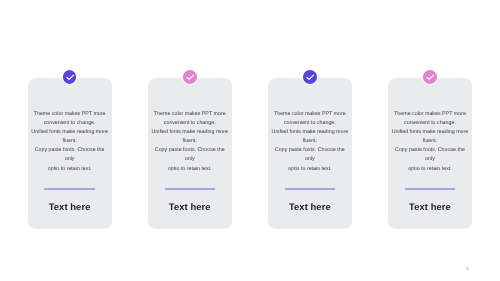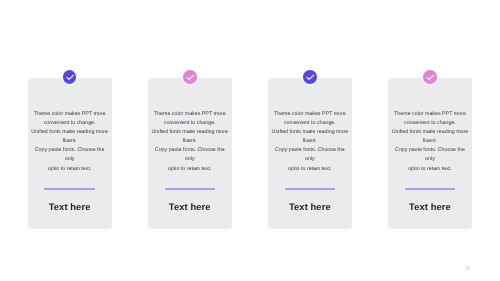--- a/index.html
+++ b/index.html
@@ -26,21 +26,21 @@
     left: 27.6px; top: 77.6px;
     width: 444.4px; height: 151.2px;
     display: flex;
     justify-content: space-between;
   }
 
   .card {
     position: relative;
     width: 84px; height: 151.2px;
     background: #eaebed;
-    border-radius: 3px;
+    border-radius: 8px;
     box-sizing: border-box;
   }
 
   .badge {
     position: absolute;
     left: 50%; top: 0;
     width: 13.6px; height: 13.6px;
     margin-left: -6.8px; margin-top: -7.2px;
     border-radius: 50%;
     background: #5645de;

